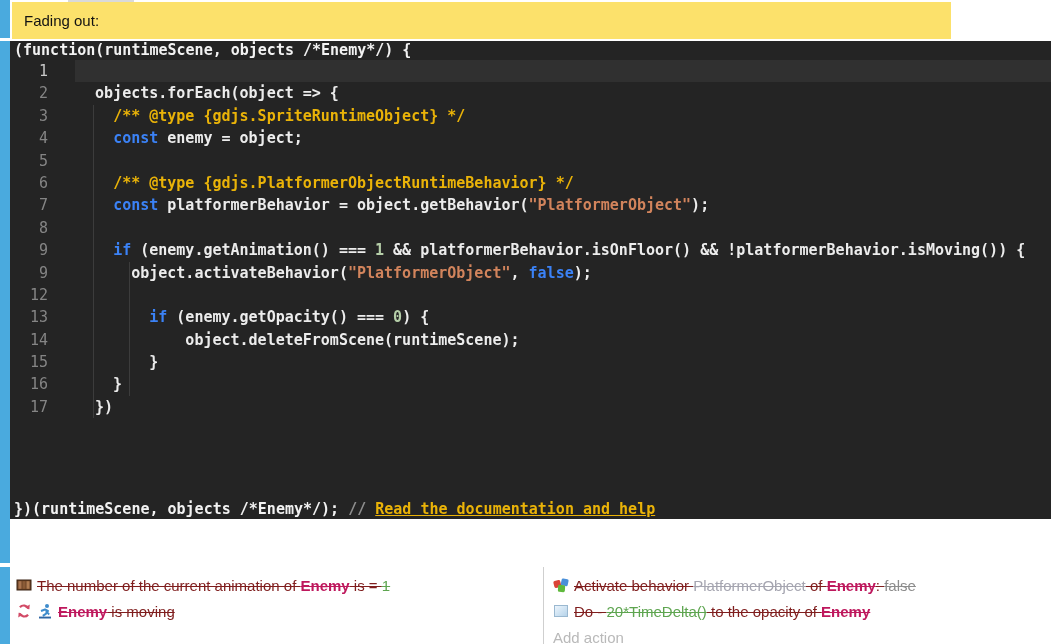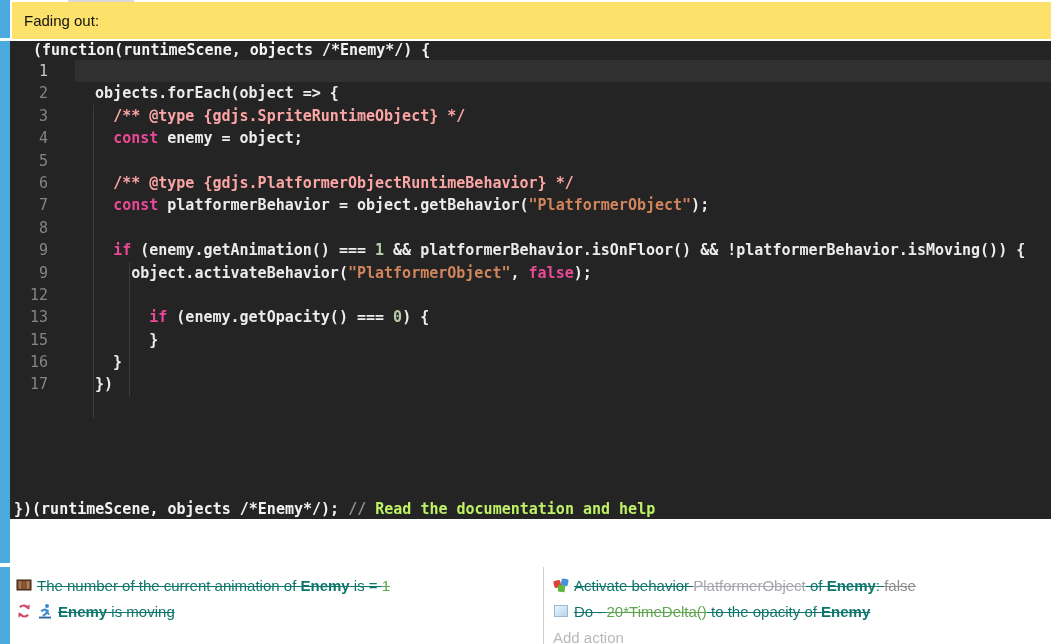--- a/index.html
+++ b/index.html
@@ -5,59 +5,59 @@
   * { margin:0; padding:0; box-sizing:border-box; }
   html,body { width:1051px; height:644px; }
   body { position:relative; overflow:hidden; background:#ffffff; font-family:"Liberation Sans", sans-serif; }
 
   
   .left-strip { position:absolute; left:0; top:0; width:10px; height:644px; background:#4aaade; }
   .strip-gap { position:absolute; left:0; width:12px; background:#ffffff; }
   .top-artifact { position:absolute; top:0; height:2px; background:#d9d9d9; }
 
   
-  .comment-event { position:absolute; left:12px; top:2px; width:1039px; height:37px;
+  .comment-event { position:absolute; left:12px; top:2px; width:939px; height:37px;
     background:#fce16b; display:flex; align-items:center; padding-left:12px;
     font-size:15px; color:#121212; }
 
   
   .js-event { position:absolute; left:10px; top:41px; width:1041px; height:478px;
-    background:#242424; font-family:"DejaVu Sans Mono", monospace; font-size:15px;padding-left:19px; }
+    background:#242424; font-family:"DejaVu Sans Mono", monospace; font-size:15px; }
   .code-bar { height:19px; line-height:19px; padding-left:4px; color:#f2f2f2;
     font-weight:bold; white-space:pre; }
   .code-bar.footer { position:absolute; left:0; right:0; bottom:0; }
   .code-comment-grey { color:#8f8f8f; font-weight:bold; }
-  .doc-link { color:#bef264; font-weight:bold; cursor:pointer; }
+  .doc-link { color:#eab308; text-decoration:underline; font-weight:bold; cursor:pointer; }
 
   .code-lines { position:absolute; left:0; top:19px; right:0; }
   .code-line { display:flex; height:22.4px; line-height:22.4px; }
   .ln { flex:none; width:48px; text-align:right; padding-right:10px; color:#858585; }
   .code-text { flex:1; margin-left:17px; padding-left:2px; white-space:pre;
     font-weight:bold; color:#ececec; }
   .code-line.active .code-text { background:#303030; }
   .code-line.active .ln { color:#c8c8c8; }
   .t-plain { color:#ececec; }
-  .t-kw { color:#ec4899; }
-  .t-comment { color:#fca5a5; }
+  .t-kw { color:#3b82f6; }
+  .t-comment { color:#eab308; }
   .t-str { color:#d2845c; }
   .t-num { color:#b5cea8; }
   .indent-guide { position:absolute; width:1px; background:#3c3c3c; }
 
   
   .std-event { position:absolute; left:11px; top:567px; width:1040px; height:77px; background:#ffffff; }
   .col-divider { position:absolute; left:532px; top:0; bottom:0; width:1px; background:#cfcfcf; }
   .conditions-col { position:absolute; left:0; top:5px; width:532px; }
   .actions-col { position:absolute; left:537px; top:5px; right:0; }
   .evt-row { height:26px; display:flex; align-items:center; padding-left:5px; font-size:15px; }
   .evt-icon { flex:none; width:16px; height:16px; margin-right:5px; }
   .evt-icon svg { display:block; width:16px; height:16px; }
   .evt-text { white-space:pre; }
   .evt-text.disabled span { text-decoration:line-through; }
-  .seg-plain { color:#0f766e;text-align:center; }
-  .seg-object { color:#0f766e; font-weight:bold; }
+  .seg-plain { color:#7f1d1d;text-align:center; }
+  .seg-object { color:#be185d; font-weight:bold; }
   .seg-value { color:#5ea550; }
   .seg-muted { color:#a5a5b0;margin-top:27px; }
   .seg-gray { color:#8c8c8c; }
   .add-row { color:#b9b9b9; padding-left:5px; cursor:pointer; }
 </style>
 </head>
 <body>
 
 <div class="left-strip"></div>
 <div class="top-artifact" style="left:68px;width:66px;"></div>
@@ -115,20 +115,24 @@
       </div>
       <div class="code-line">
         <span class="ln">12</span>
         <span class="code-text"></span>
       </div>
       <div class="code-line">
         <span class="ln">13</span>
         <span class="code-text"><span class="t-plain">        </span><span class="t-kw">if</span><span class="t-plain"> (enemy.getOpacity() === </span><span class="t-num">0</span><span class="t-plain">) {</span></span>
       </div>
       <div class="code-line">
+        <span class="ln">14</span>
+        <span class="code-text"><span class="t-plain">            object.deleteFromScene(runtimeScene);</span></span>
+      </div>
+      <div class="code-line">
         <span class="ln">15</span>
         <span class="code-text"><span class="t-plain">        }</span></span>
       </div>
       <div class="code-line">
         <span class="ln">16</span>
         <span class="code-text"><span class="t-plain">    }</span></span>
       </div>
       <div class="code-line">
         <span class="ln">17</span>
         <span class="code-text"><span class="t-plain">  })</span></span>

